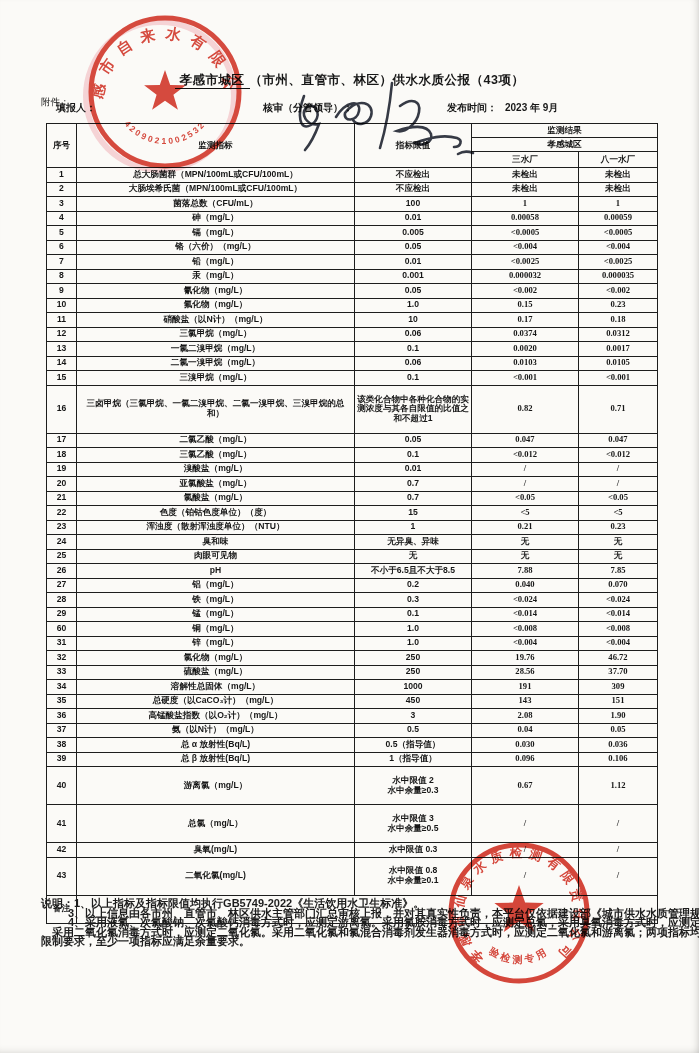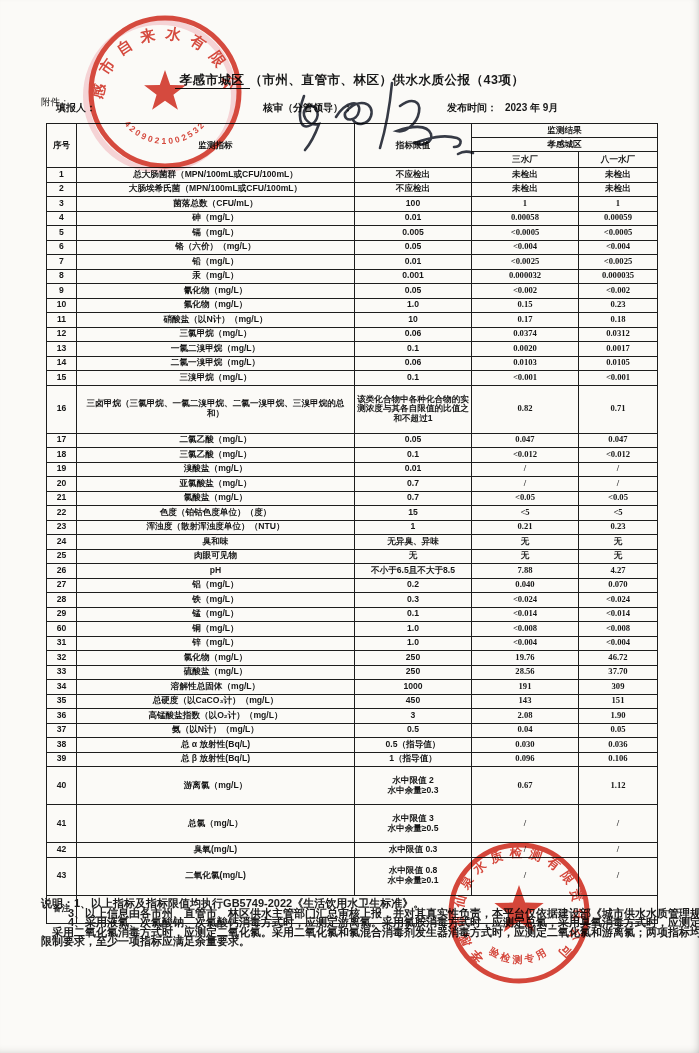--- a/index.html
+++ b/index.html
@@ -257,21 +257,21 @@
           <td class="ind">肉眼可见物</td>
           <td class="lim">无</td>
           <td class="num">无</td>
           <td class="num">无</td>
         </tr>
         <tr class="std">
           <td>26</td>
           <td class="ind">pH</td>
           <td class="lim">不小于6.5且不大于8.5</td>
           <td class="num">7.88</td>
-          <td class="num">4.27</td>
+          <td class="num">7.85</td>
         </tr>
         <tr class="std">
           <td>27</td>
           <td class="ind">铝（mg/L）</td>
           <td class="lim">0.2</td>
           <td class="num">0.040</td>
           <td class="num">0.070</td>
         </tr>
         <tr class="std">
           <td>28</td>

